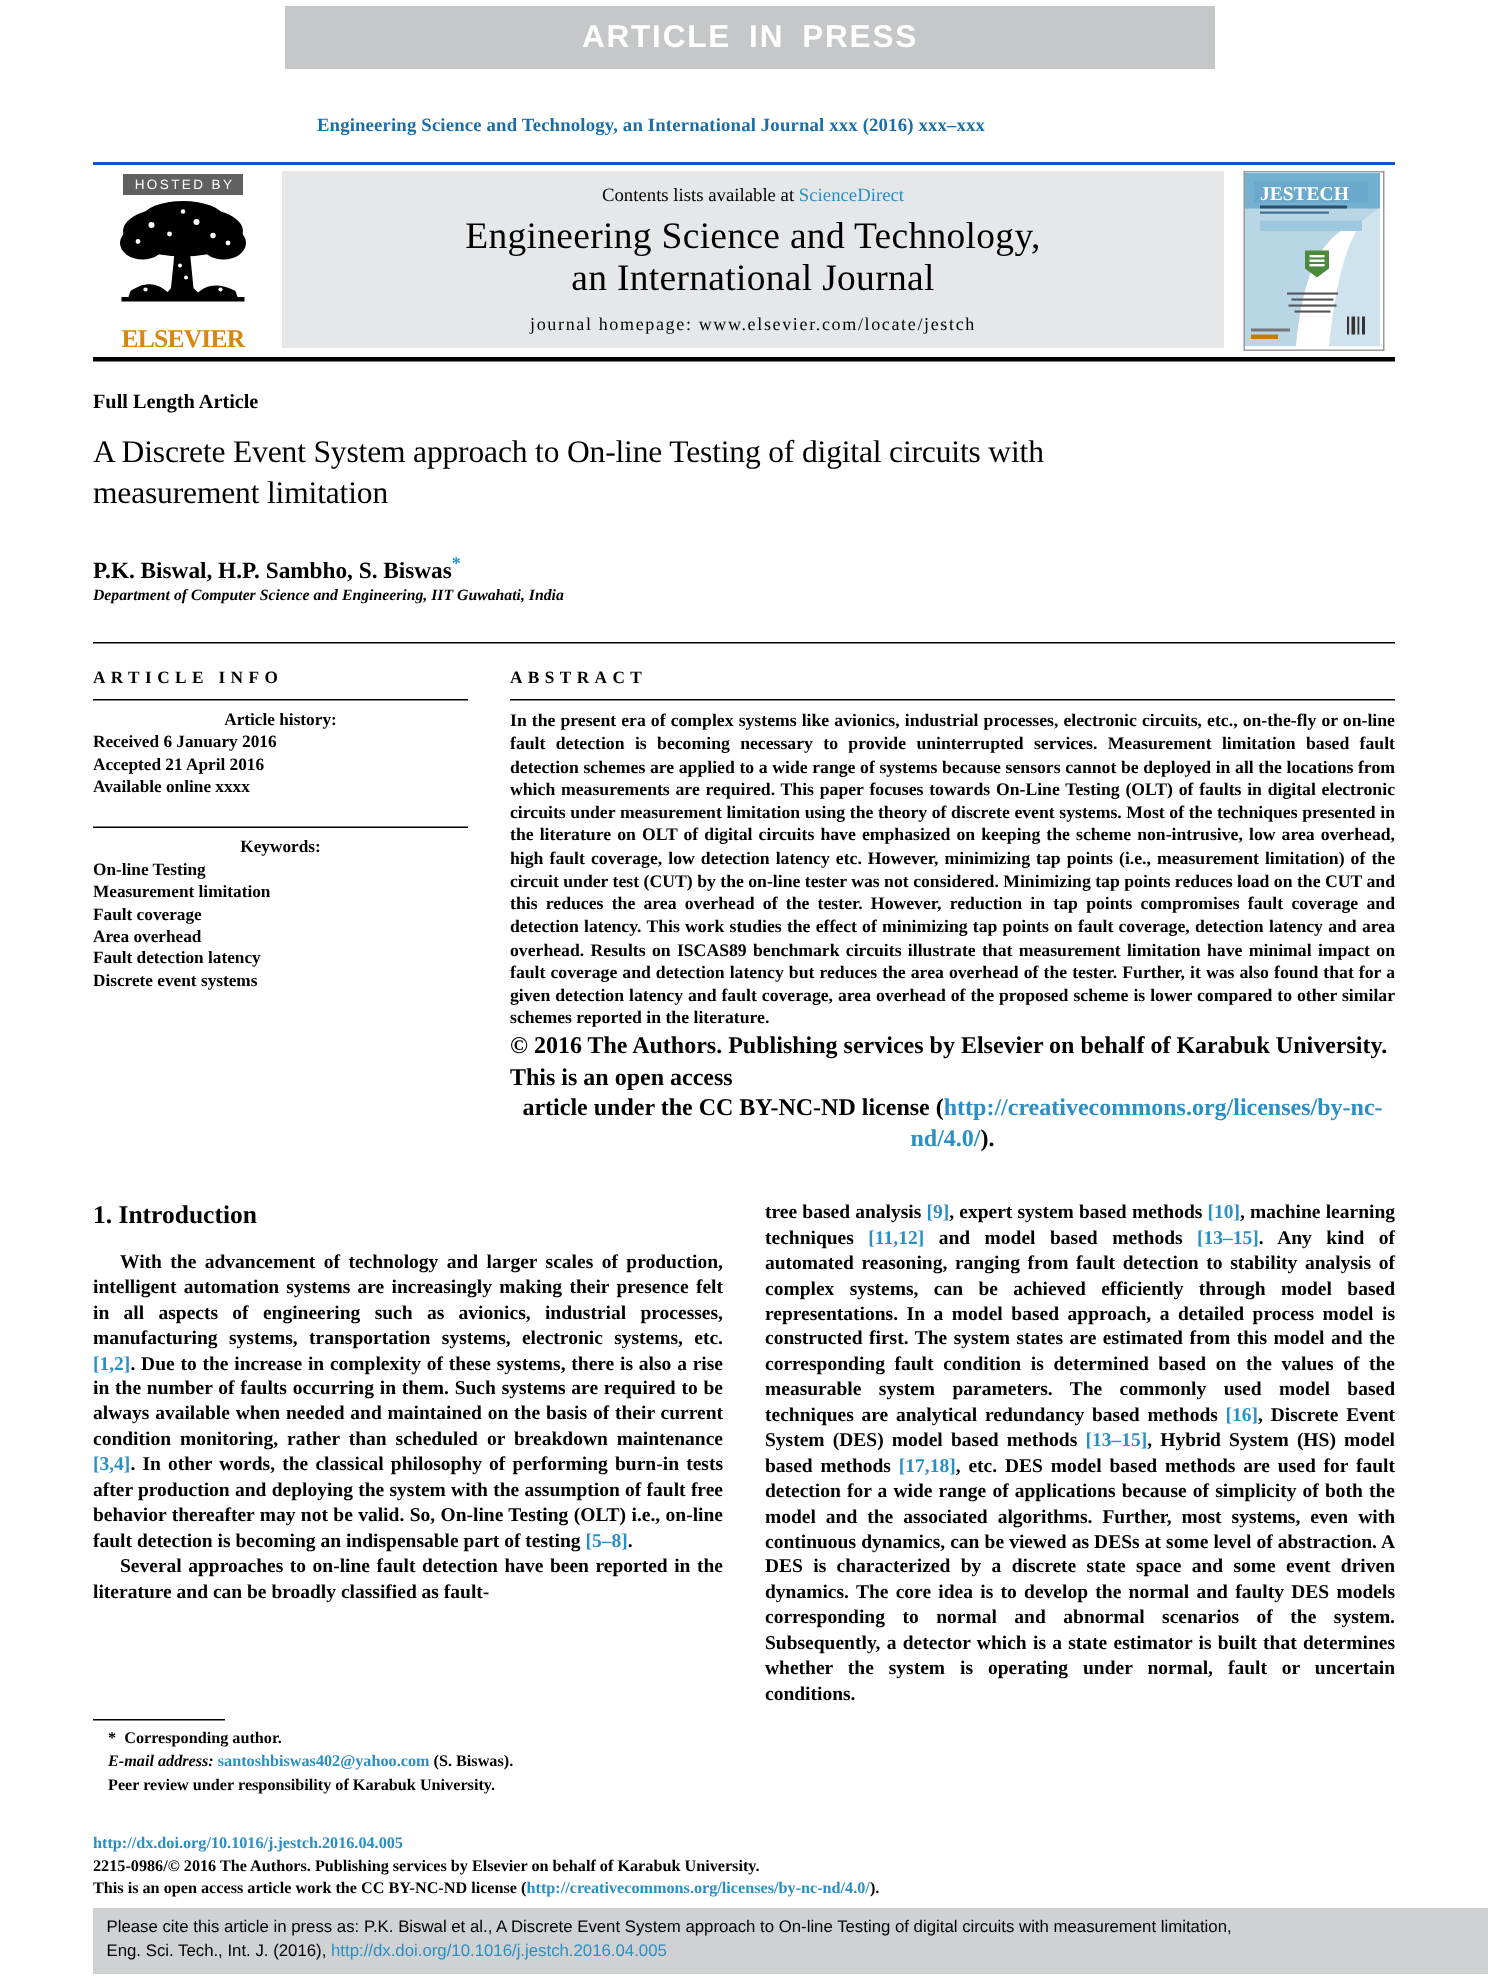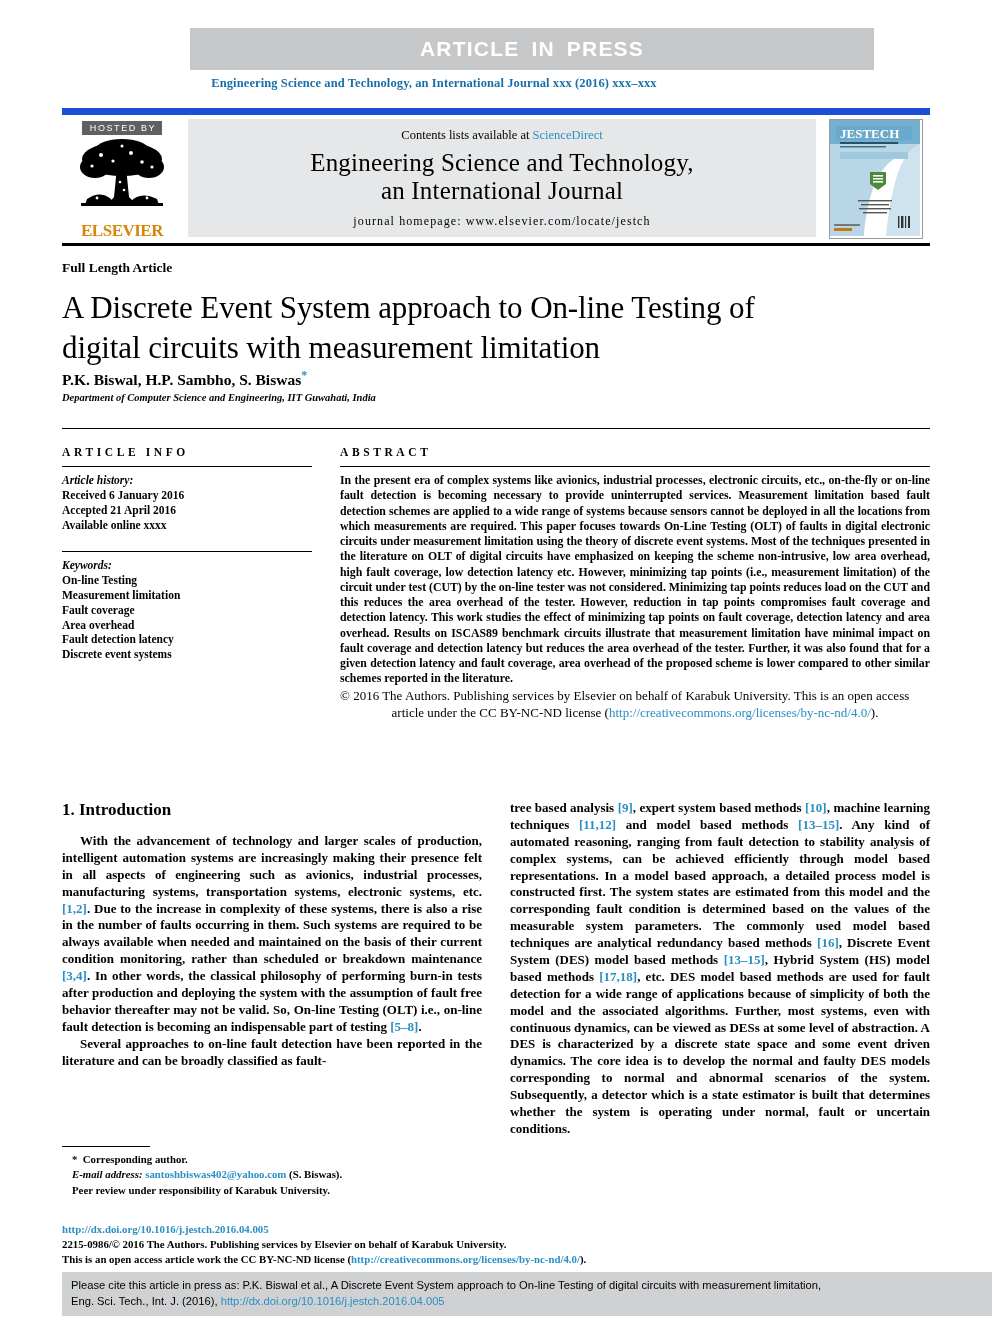--- a/index.html
+++ b/index.html
@@ -18,22 +18,22 @@
   .page {
     width: 992px;
     height: 1323px;
     position: relative;
   }
 
   
   .aip-banner {
     position: absolute;
     left: 190px;
-    top: 28px;
-    width: 684px;
+    top: 4px;
+    width: 620px;
     height: 42px;
     background: #c6c7c9;
     display: flex;
     align-items: center;
     justify-content: center;
   }
   .aip-banner span {
     color: #ffffff;
     font-family: "Liberation Sans", "DejaVu Sans", sans-serif;
     font-weight: bold;
@@ -55,21 +55,21 @@
     letter-spacing: 0.1px;
   }
 
   
   .masthead {
     position: absolute;
     left: 62px;
     top: 108px;
     width: 868px;
     height: 128px;
-    border-top: 7px solid #1d4ed8;
+    border-top: 2px solid #1d4ed8;
     border-bottom: 3px solid #000;
     box-sizing: content-box;
     display: flex;
     align-items: stretch;
   }
   .mast-left {
     width: 120px;
     padding-top: 6px;
     display: flex;
     flex-direction: column;
@@ -152,21 +152,21 @@
     left: 62px;
     top: 260px;
     font-weight: bold;
     font-size: 13.5px;
   }
   .article-title {
     position: absolute;
     left: 62px;
     top: 288px;
     width: 700px;
-    font-size: 31px;
+    font-size: 21px;
     line-height: 1.28;
     letter-spacing: -0.1px;
   }
   .authors {
     position: absolute;
     left: 62px;
     top: 368px;
     font-weight: bold;
     font-size: 15.5px;
   }
@@ -215,35 +215,35 @@
     border-top: 1px solid #000;
     margin-top: 8px;
     margin-bottom: 6px;
   }
   .info-block {
     font-size: 11.5px;
     line-height: 1.30;
     font-weight: bold;
   }
   .info-block .lbl {
-    font-style: italic;
+    text-align: center;
   }
   .info-gap {
     height: 10px;
   }
   .abs-text {
     font-size: 11.8px;
     line-height: 1.295;
     text-align: justify;
     font-weight: bold;
   }
   .abs-copy {
-    font-size: 13px;
+    font-size: 16px;
     line-height: 1.30;
-    font-weight: normal;
+    font-weight: bold;
     margin-top: 1px;
   }
   .abs-copy .l2 { display: block; text-align: center; }
   a.link, .link {
     color: #2a8fc4;
     text-decoration: none;
   }
 
   
   .col-left {

